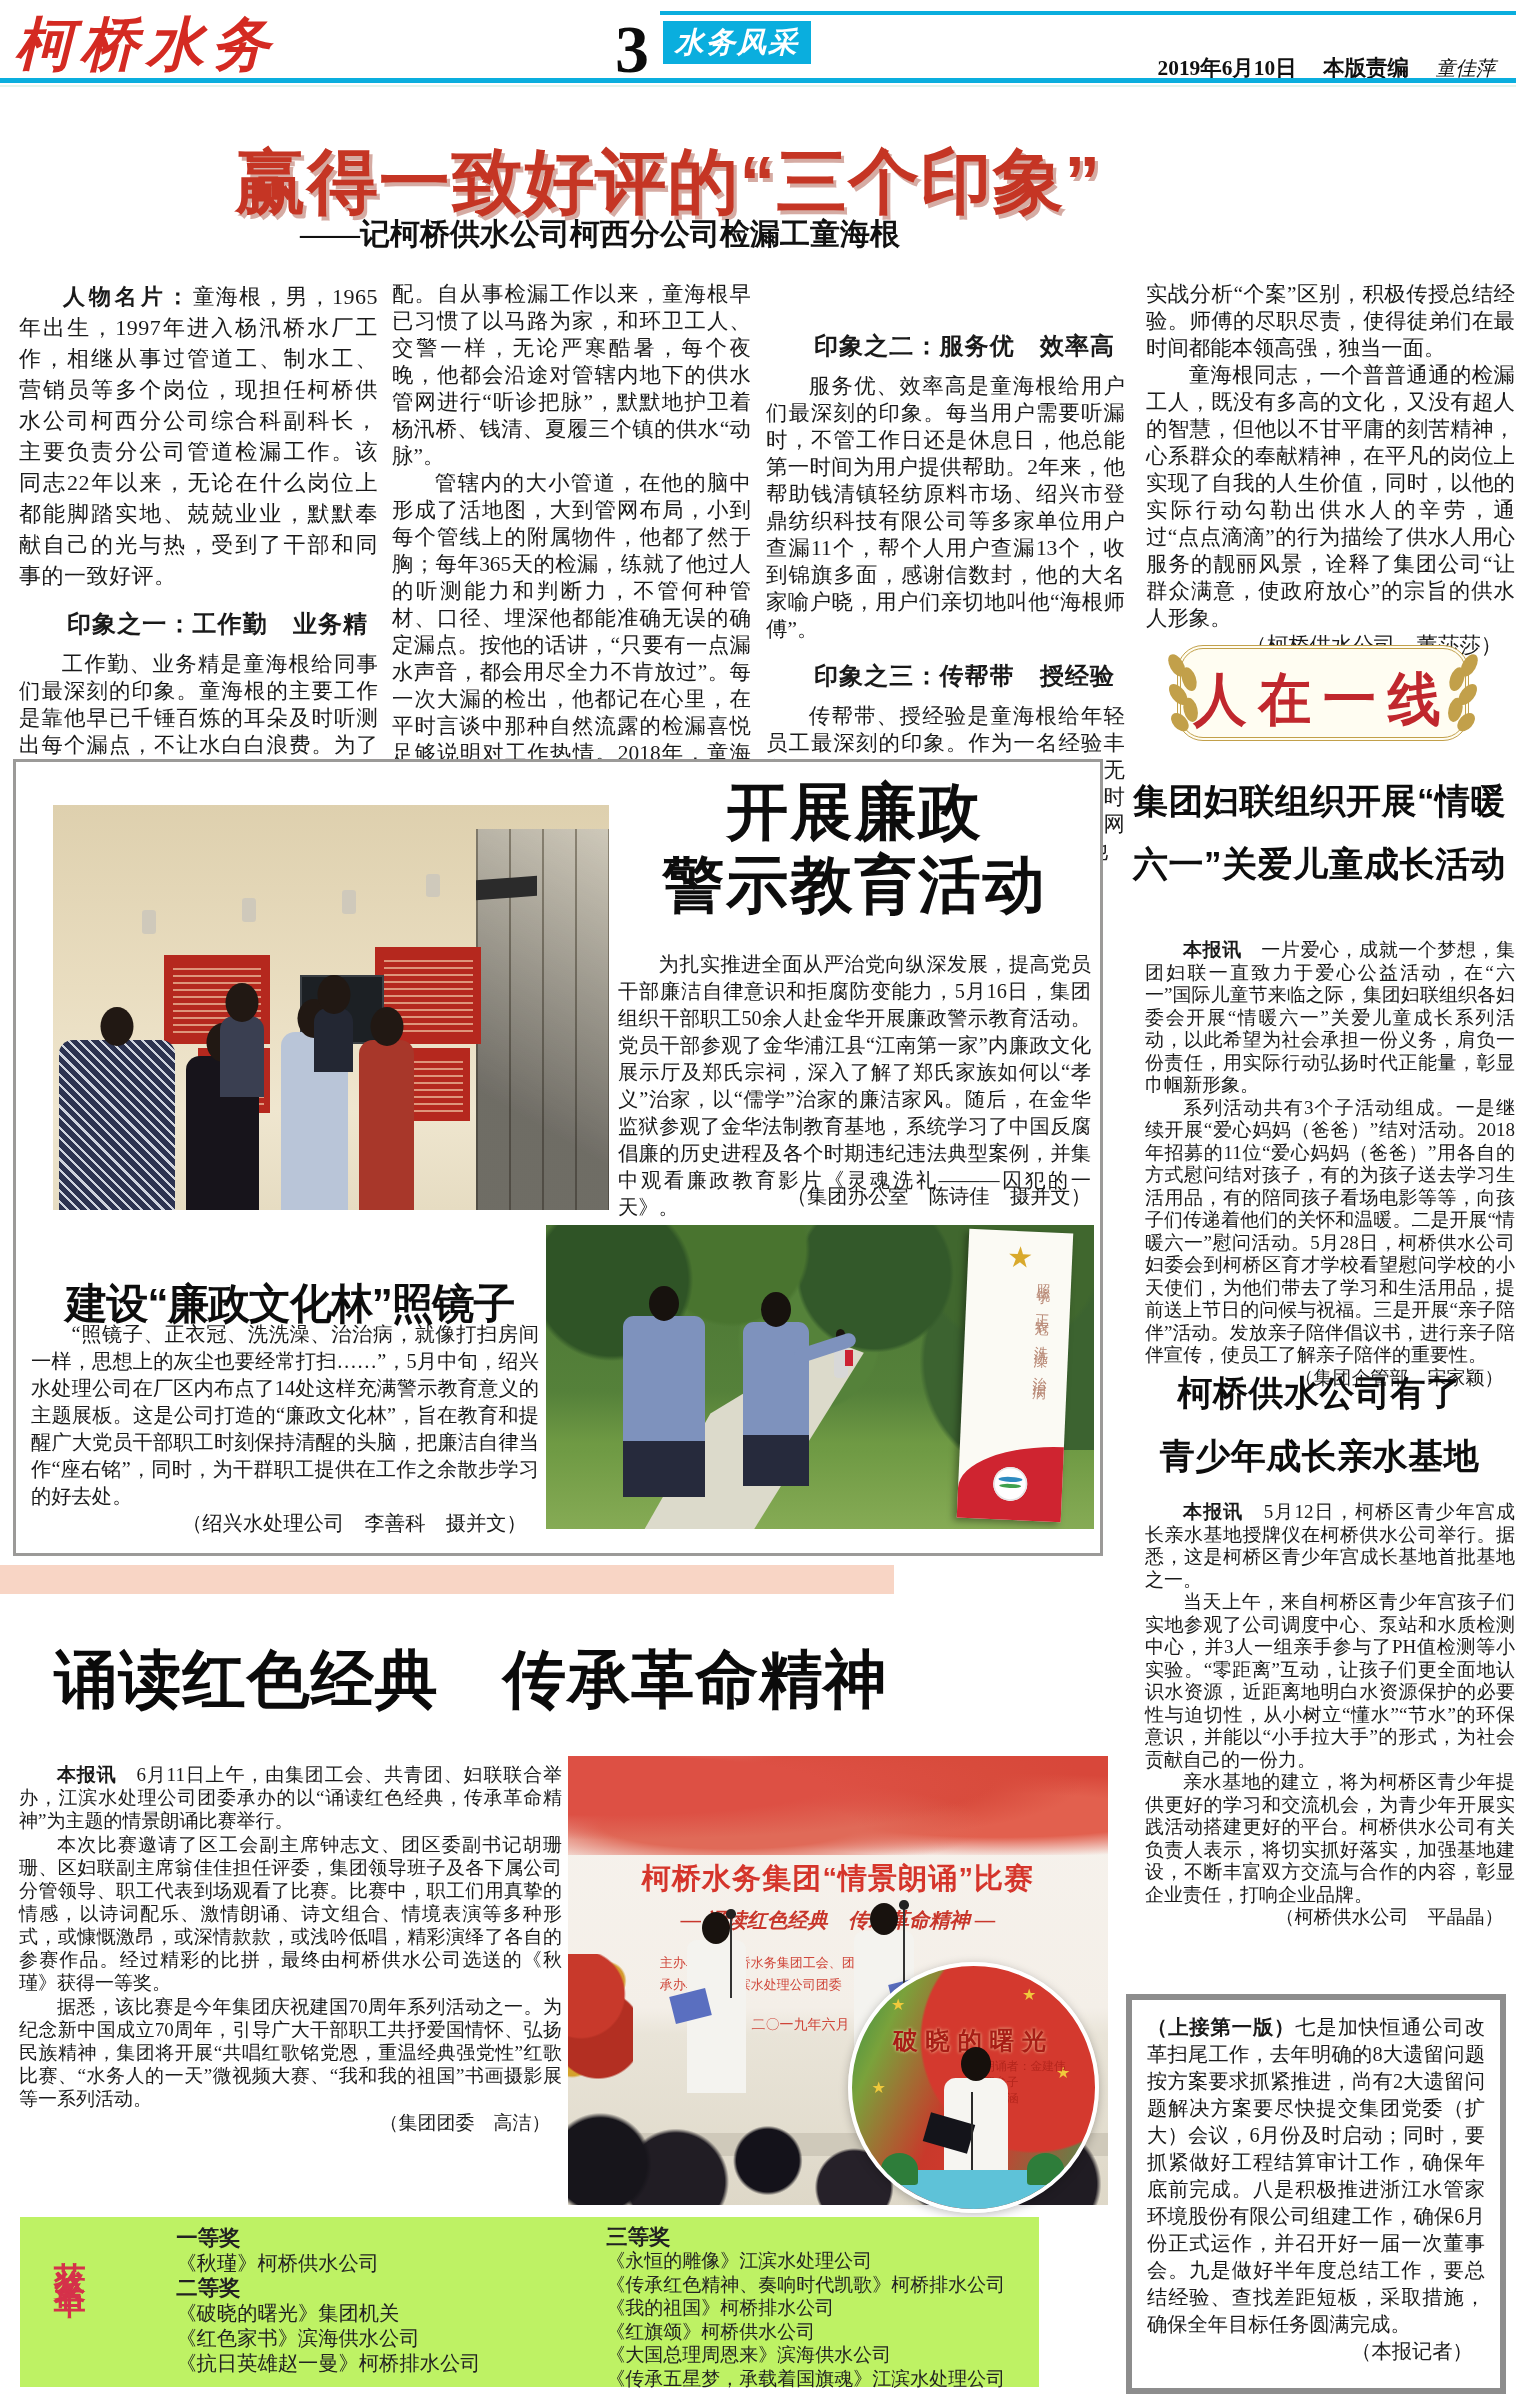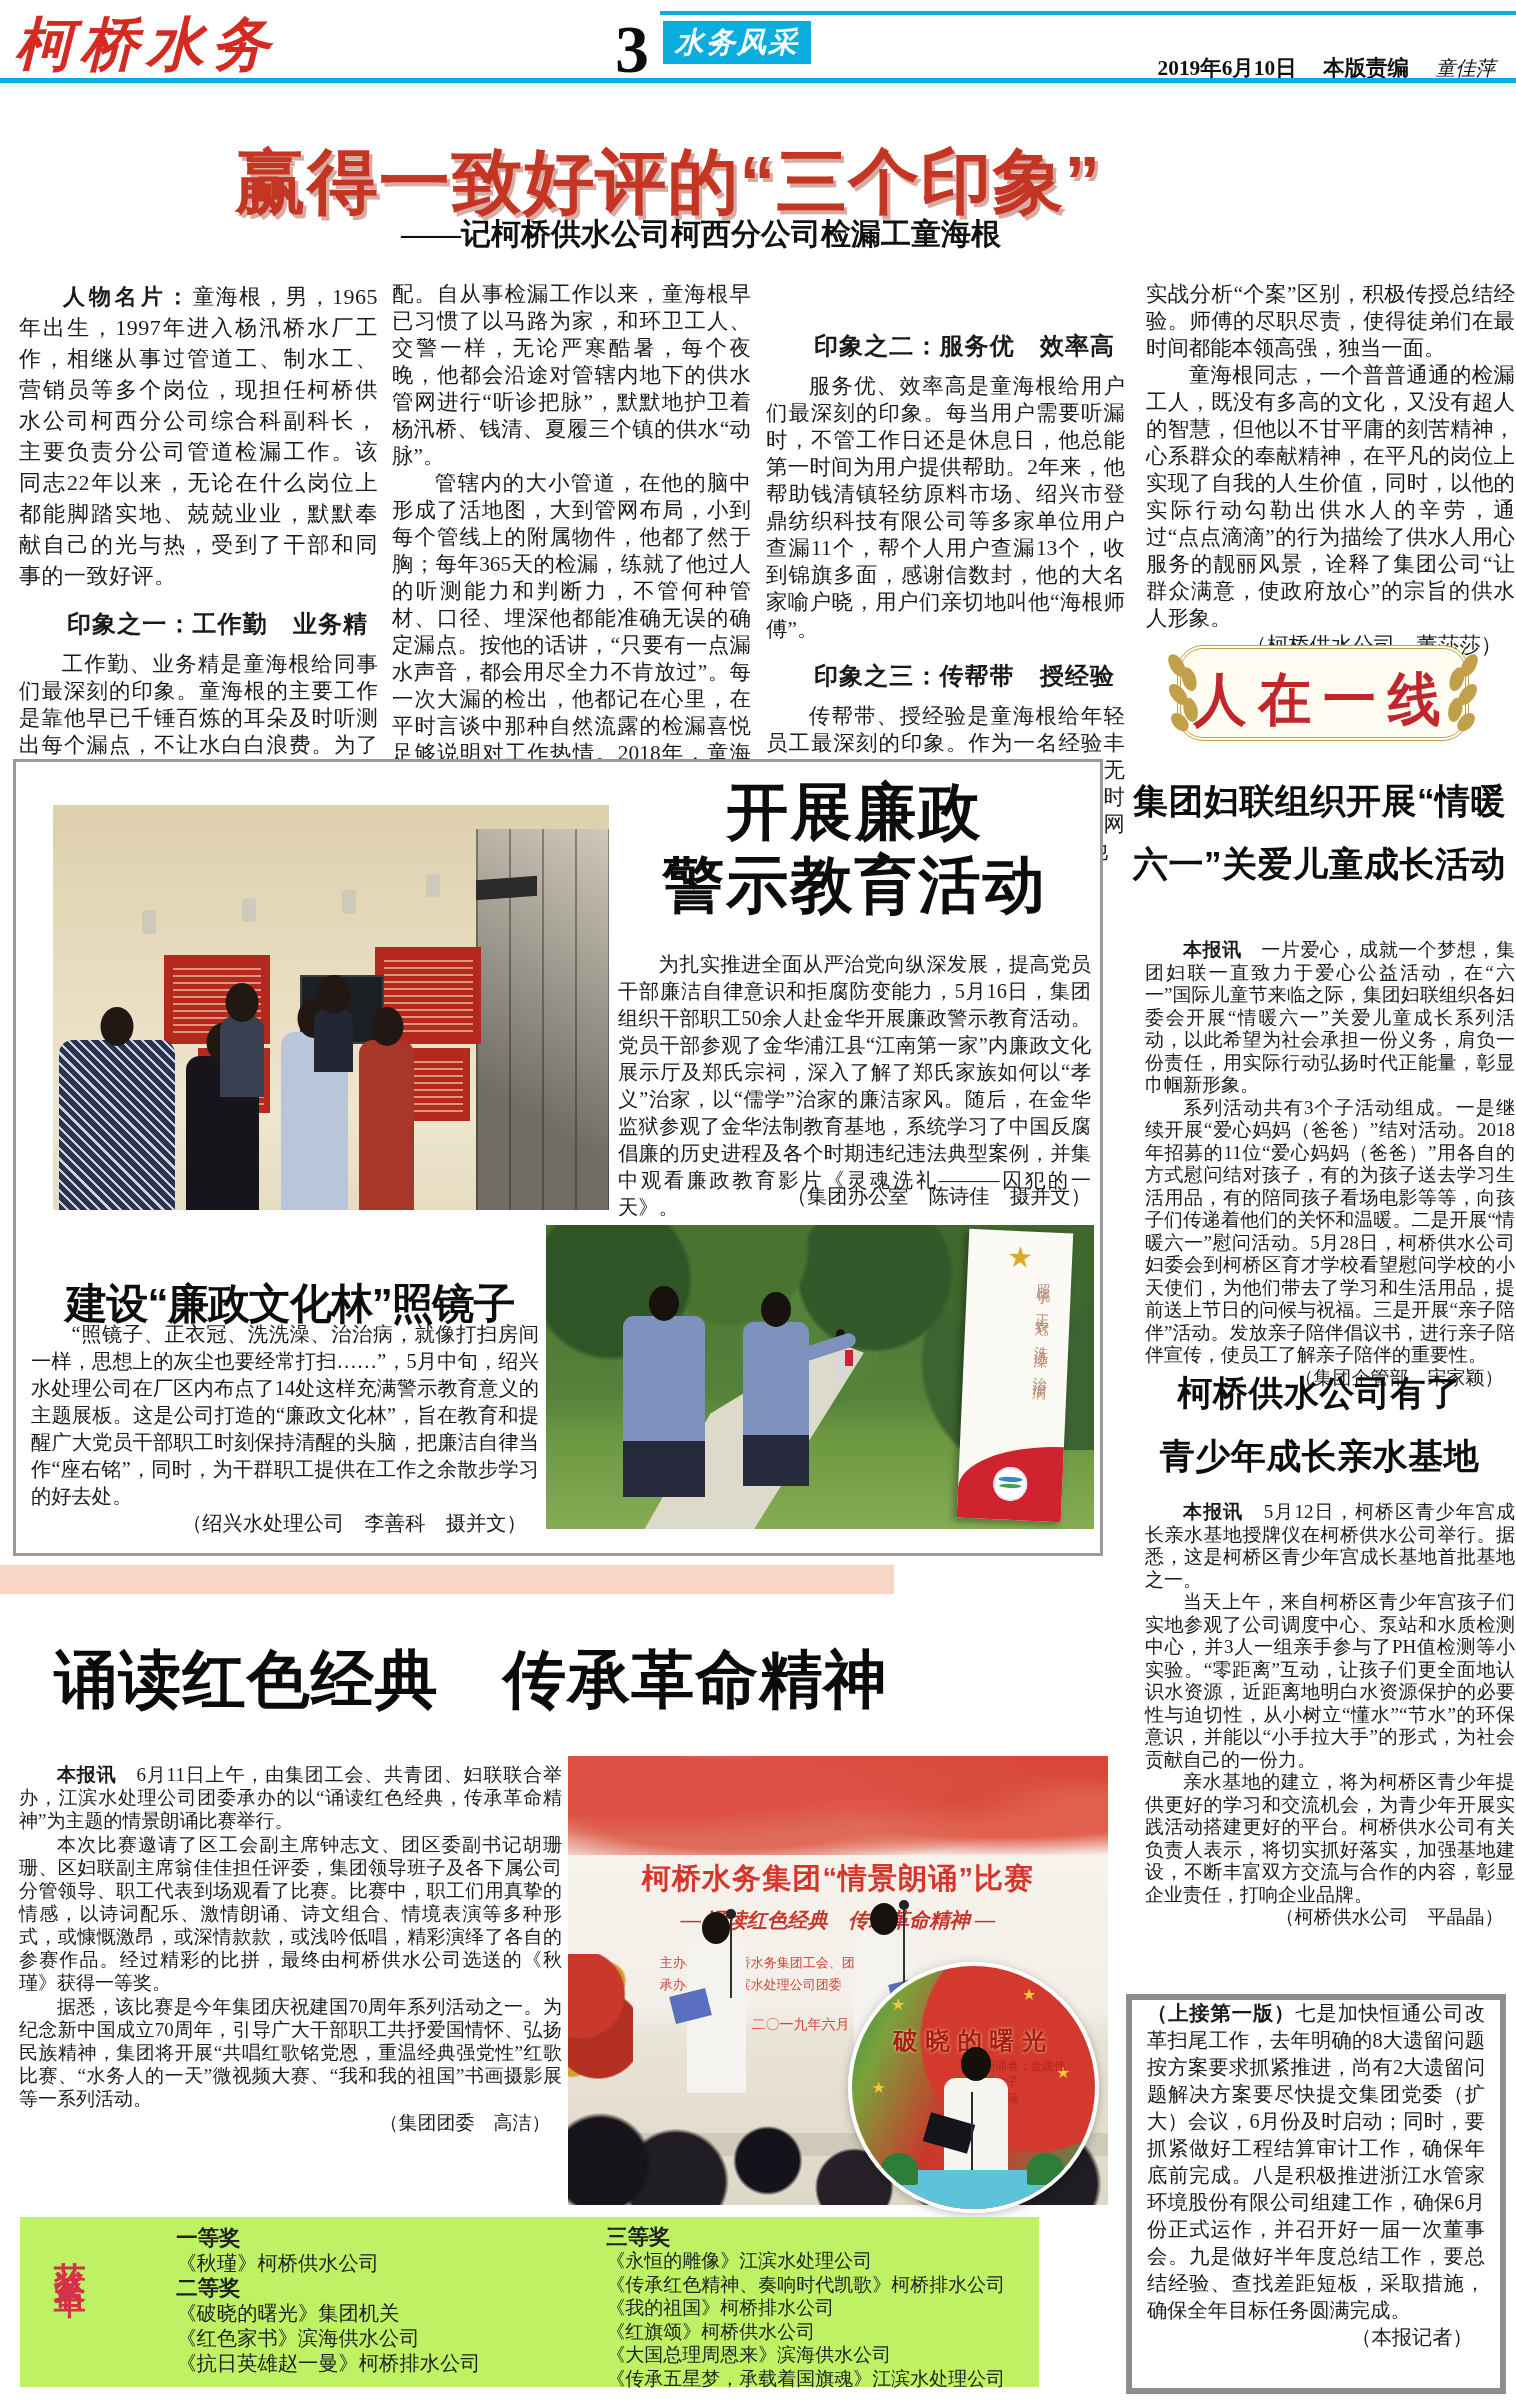--- a/index.html
+++ b/index.html
@@ -16,21 +16,21 @@
   .cyan-line-top{left:660px;top:10.7px;width:857px;height:4.8px;background:#0aaede;}
   .pagenum{left:615px;top:9.6px;font-size:68px;font-weight:700;color:#0c0c0c;font-family:"Liberation Serif",serif;}
   .secbox{left:663px;top:21.4px;width:148px;height:43px;background:#0aaede;display:flex;align-items:center;justify-content:center;}
   .secbox span{color:#fff;font-size:29px;font-weight:700;font-style:italic;letter-spacing:2.1px;font-family:"Liberation Sans",sans-serif;}
   .dateline{right:21.4px;top:53px;font-size:21.4px;font-weight:700;color:#111;}
   .dateline .ed-name{font-weight:400;font-size:20px;font-style:italic;}
   .cyan-line-bot{left:0;top:78px;width:1517px;height:4.8px;background:#0aaede;}
   .pale-line{left:0;top:85px;width:1517px;height:2.1px;background:#e4f4ec;}
   
   .headline{left:160px;top:135px;width:1016px;text-align:center;font-size:71px;color:#c53524;letter-spacing:1.1px;text-shadow:3.2px 3.7px 0 rgba(150,45,25,.40);}
-  .subhead{left:300px;top:214px;width:802px;text-align:center;font-size:30px;color:#111;font-weight:700;}
+  .subhead{left:300px;top:214px;width:802px;font-size:30px;color:#111;font-weight:700;}
   
   .col{width:359px;font-size:21.4px;line-height:27px;}
   .c1{left:19px;top:281px;}
   .c2{left:392px;top:281px;}
   .c3{left:766px;top:281px;}
   .c4{left:1146px;top:281px;width:369px;}
   .intro{font-size:22px;line-height:31px;letter-spacing:0.5px;}
   .intro b{letter-spacing:3.2px;}
   .sec-head{font-size:24px;margin:19px 0 14px 0;letter-spacing:1.1px;}
   .gap-top{margin-top:51px;}
@@ -146,21 +146,21 @@
   .aw-col .lbl{font-family:"Liberation Sans",sans-serif;font-weight:700;font-size:21.4px;}
   
   .r-art-title{left:1123px;width:393px;text-align:center;font-size:35px;line-height:63px;color:#0d0d0d;letter-spacing:0.5px;}
   .wt{top:769px;}
   .bt{top:1361px;}
   .r-body{left:1145px;width:370px;font-size:19px;line-height:22.5px;}
   .wb{top:939px;}
   .bb{top:1501px;}
   .lead-b{font-weight:700;font-family:"Liberation Sans",sans-serif;}
   
-  .contbox{left:1126px;top:1994px;width:380px;height:400px;border:6.4px solid #8d8d8d;box-sizing:border-box;background:#fff;padding:0 15px;}
+  .contbox{left:1126px;top:1994px;width:380px;height:400px;border:6.4px solid #8d8d8d;box-sizing:border-box;background:#fff;padding:14px 15px;}
   .contbox .txt{font-size:20.3px;line-height:27px;}
 </style>
 </head>
 <body>
 
 <div class="page">
 
   <div class="abs masthead">柯桥水务</div>
   <div class="abs cyan-line-top"></div>
   <div class="abs pagenum">3</div>

